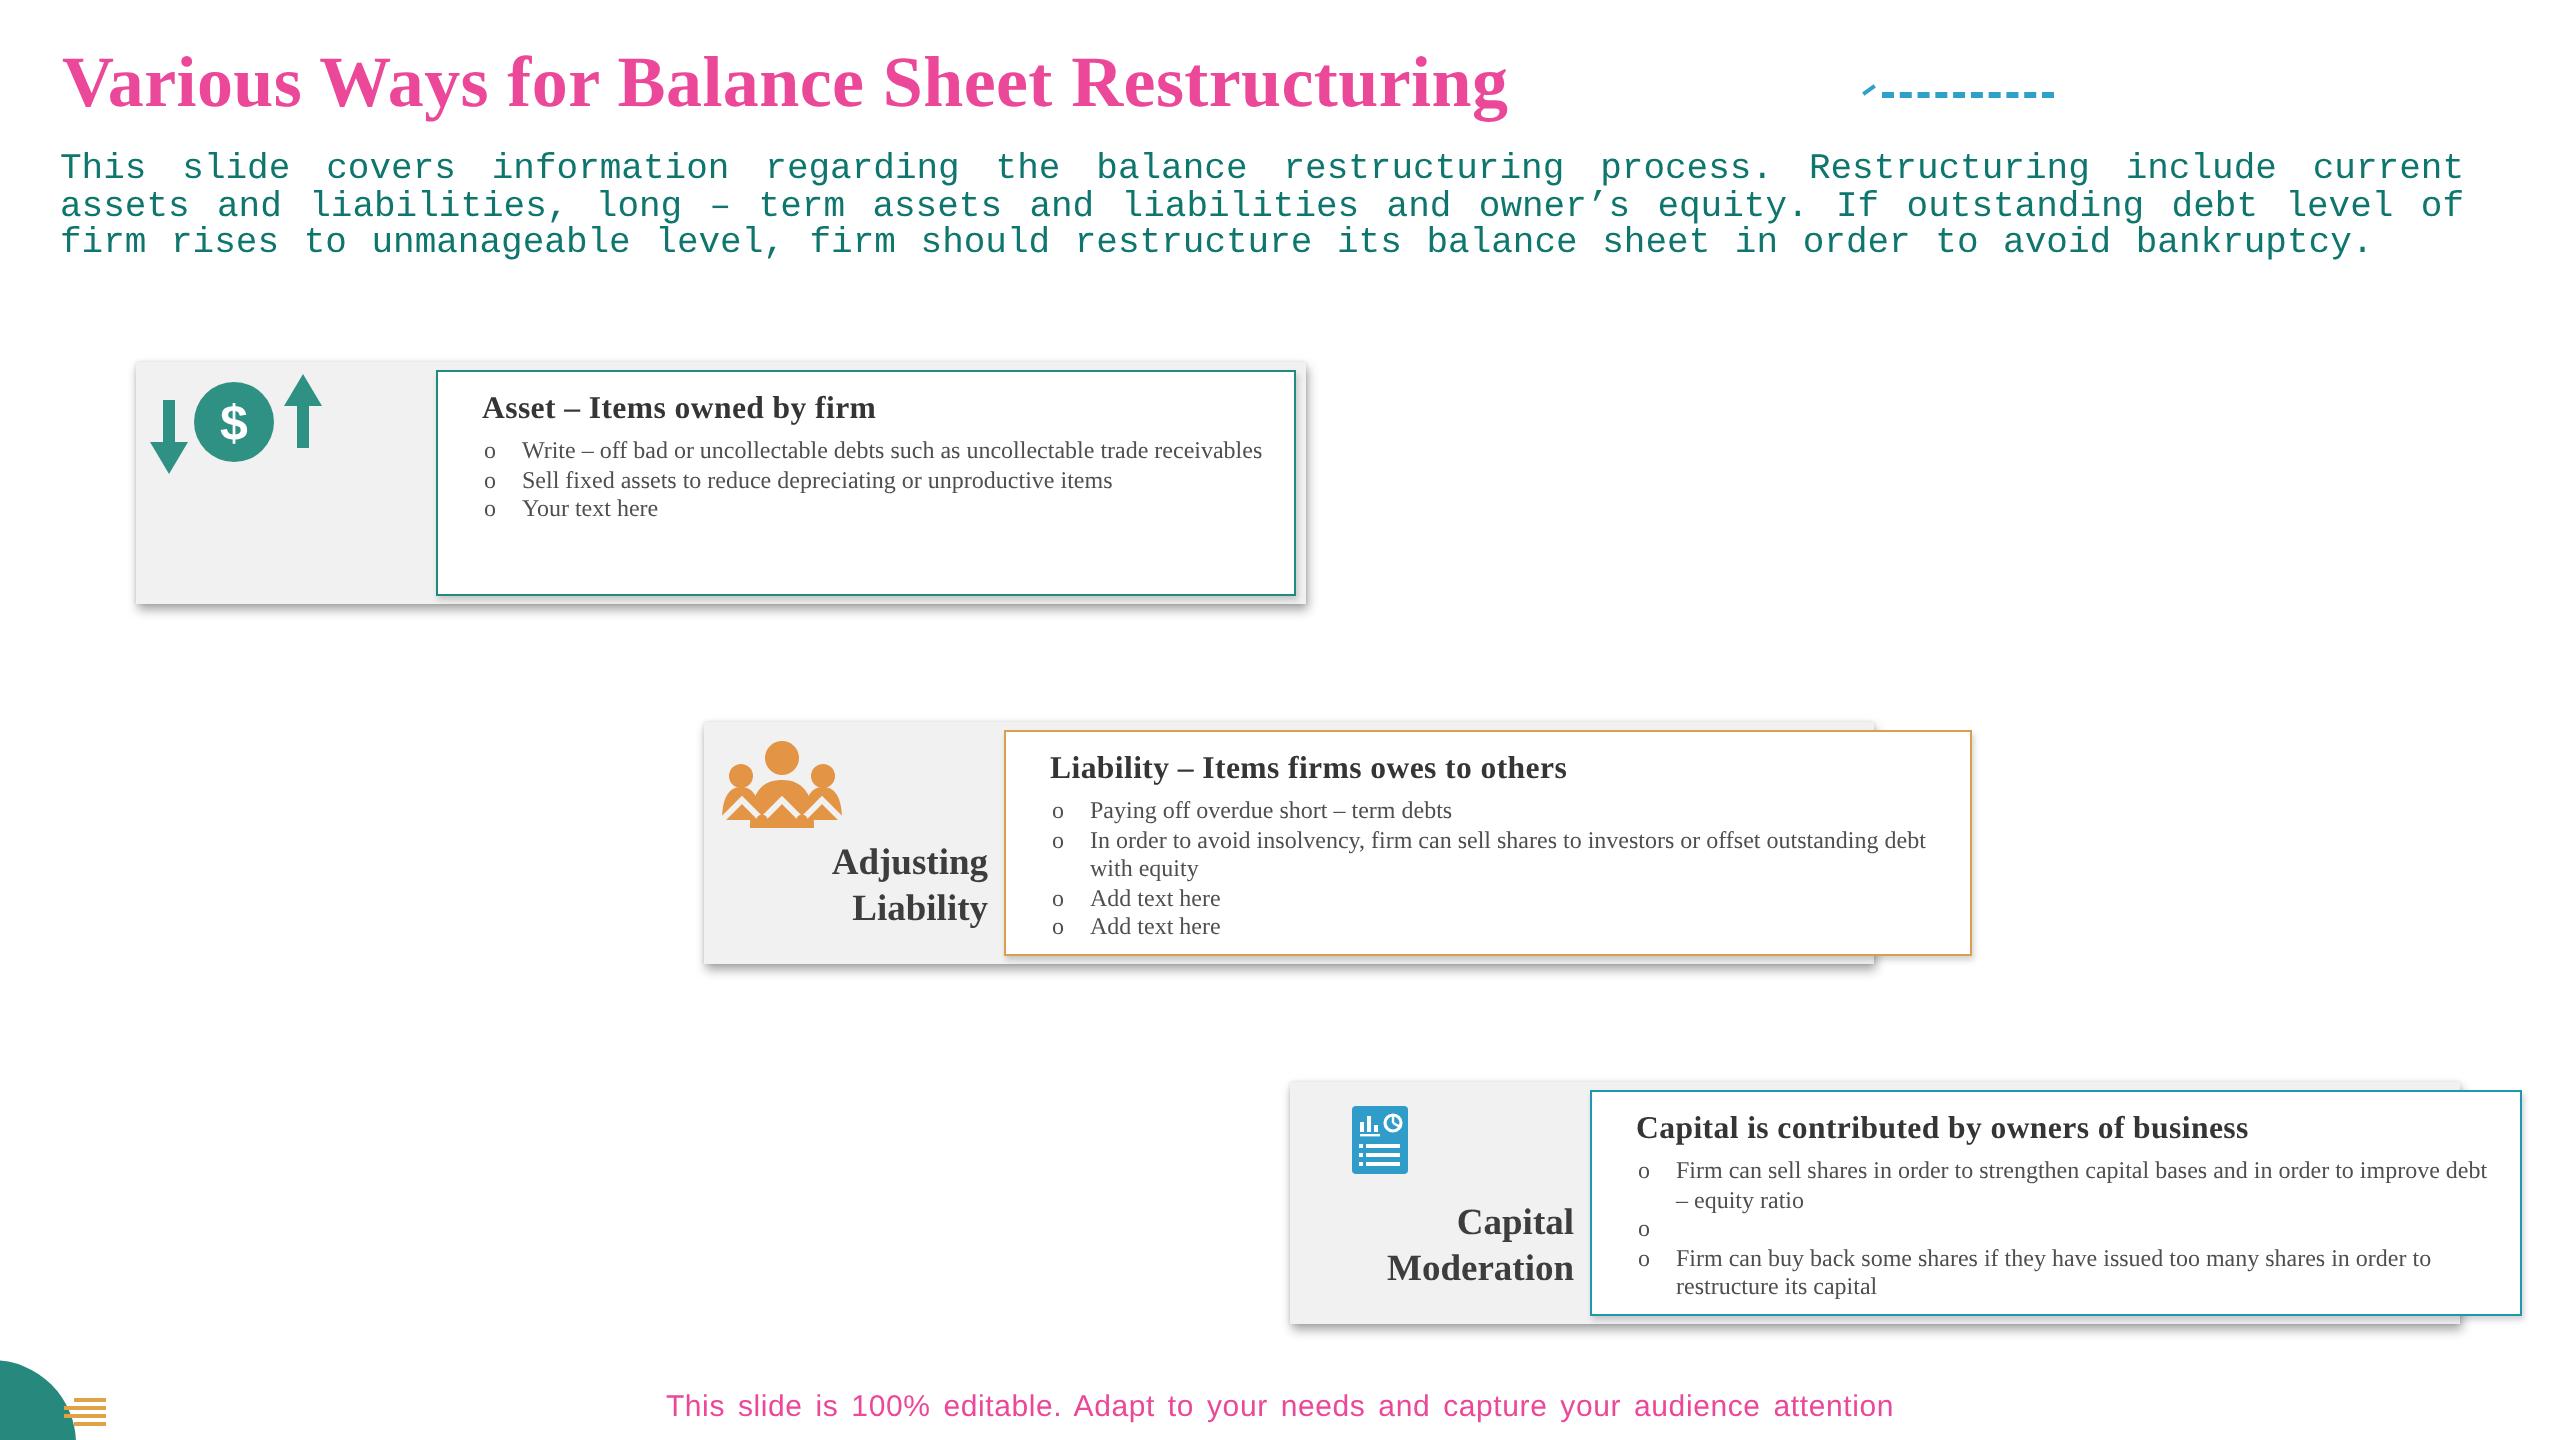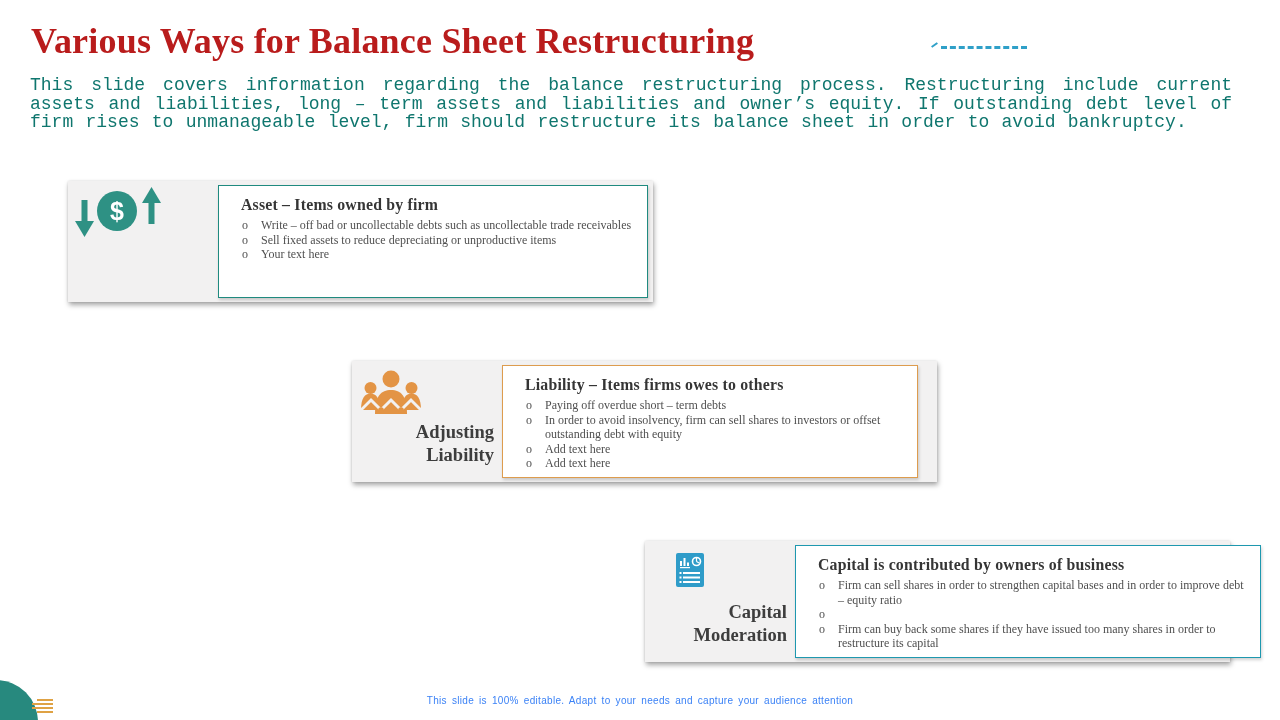--- a/index.html
+++ b/index.html
@@ -3,21 +3,21 @@
 <meta charset="utf-8">
 <style>
   * { margin:0; padding:0; box-sizing:border-box; }
   html,body { background:#e8e8e8; }
   .slide {
     position:relative; width:1280px; height:720px; background:#ffffff;
     overflow:hidden; font-family:"Liberation Serif", serif; margin:0 auto;
   }
   .title {
     position:absolute; left:31px; top:20px; font-size:36px; font-weight:bold;
-    color:#b91c1c; letter-spacing:0.2px; font-family:"Liberation Serif", serif;
+    color:#ec4899; letter-spacing:0.2px; font-family:"Liberation Serif", serif;
   }
   .title-dash {
     position:absolute; left:941px; top:46px; width:86px; height:0;
     border-top:3px dashed #2fa0c8;
   }
   .title-tick {
     position:absolute; left:931px; top:44px; width:7px; height:0;
     border-top:2px solid #2fa0c8; transform:rotate(-35deg);
   }
   .subtitle {
@@ -40,32 +40,32 @@
     position:absolute; right:443px; bottom:15px; text-align:right;
     font-weight:bold; color:#3d3d3d; font-size:18.5px; line-height:23px;
   }
   .card .label div { white-space:nowrap; }
   .card .box {
     position:absolute; left:150px; top:4px; height:113px; background:#ffffff;
     border:1.5px solid #888; padding:10px 14px 8px 22px;
     box-shadow:1px 2px 3px rgba(0,0,0,0.18);
   }
   #card-1 .box { width:430px; }
-  #card-2 .box { width:416px; }
+  #card-2 .box { width:484px; }
   #card-3 .box { width:466px; }
   .box h3 {
     font-size:15.8px; font-weight:bold; color:#353535; margin:0 0 4px 0;
     letter-spacing:0.2px;
   }
   .box ul { list-style:none; margin:0; padding:0; }
   .box li { display:flex; font-size:12px; line-height:14.6px; color:#4f4f4f; }
   .box li .marker { flex:0 0 20px; padding-left:1px; }
   .footer {
     position:absolute; left:0; top:695px; width:1280px; text-align:center;
-    font-family:"Liberation Sans", sans-serif; font-size:10px; color:#3b82f6;
+    font-family:"Liberation Sans", sans-serif; font-size:15px; color:#ec4899;
     word-spacing:2px; letter-spacing:0.3px;
   }
   .decor-circle {
     position:absolute; left:-46px; top:680px; width:84px; height:84px;
     border-radius:50%;
   }
   .decor-lines {
     position:absolute; left:32px; top:699px; width:21px;
     display:flex; flex-direction:column; align-items:flex-end; gap:2px;
   }

